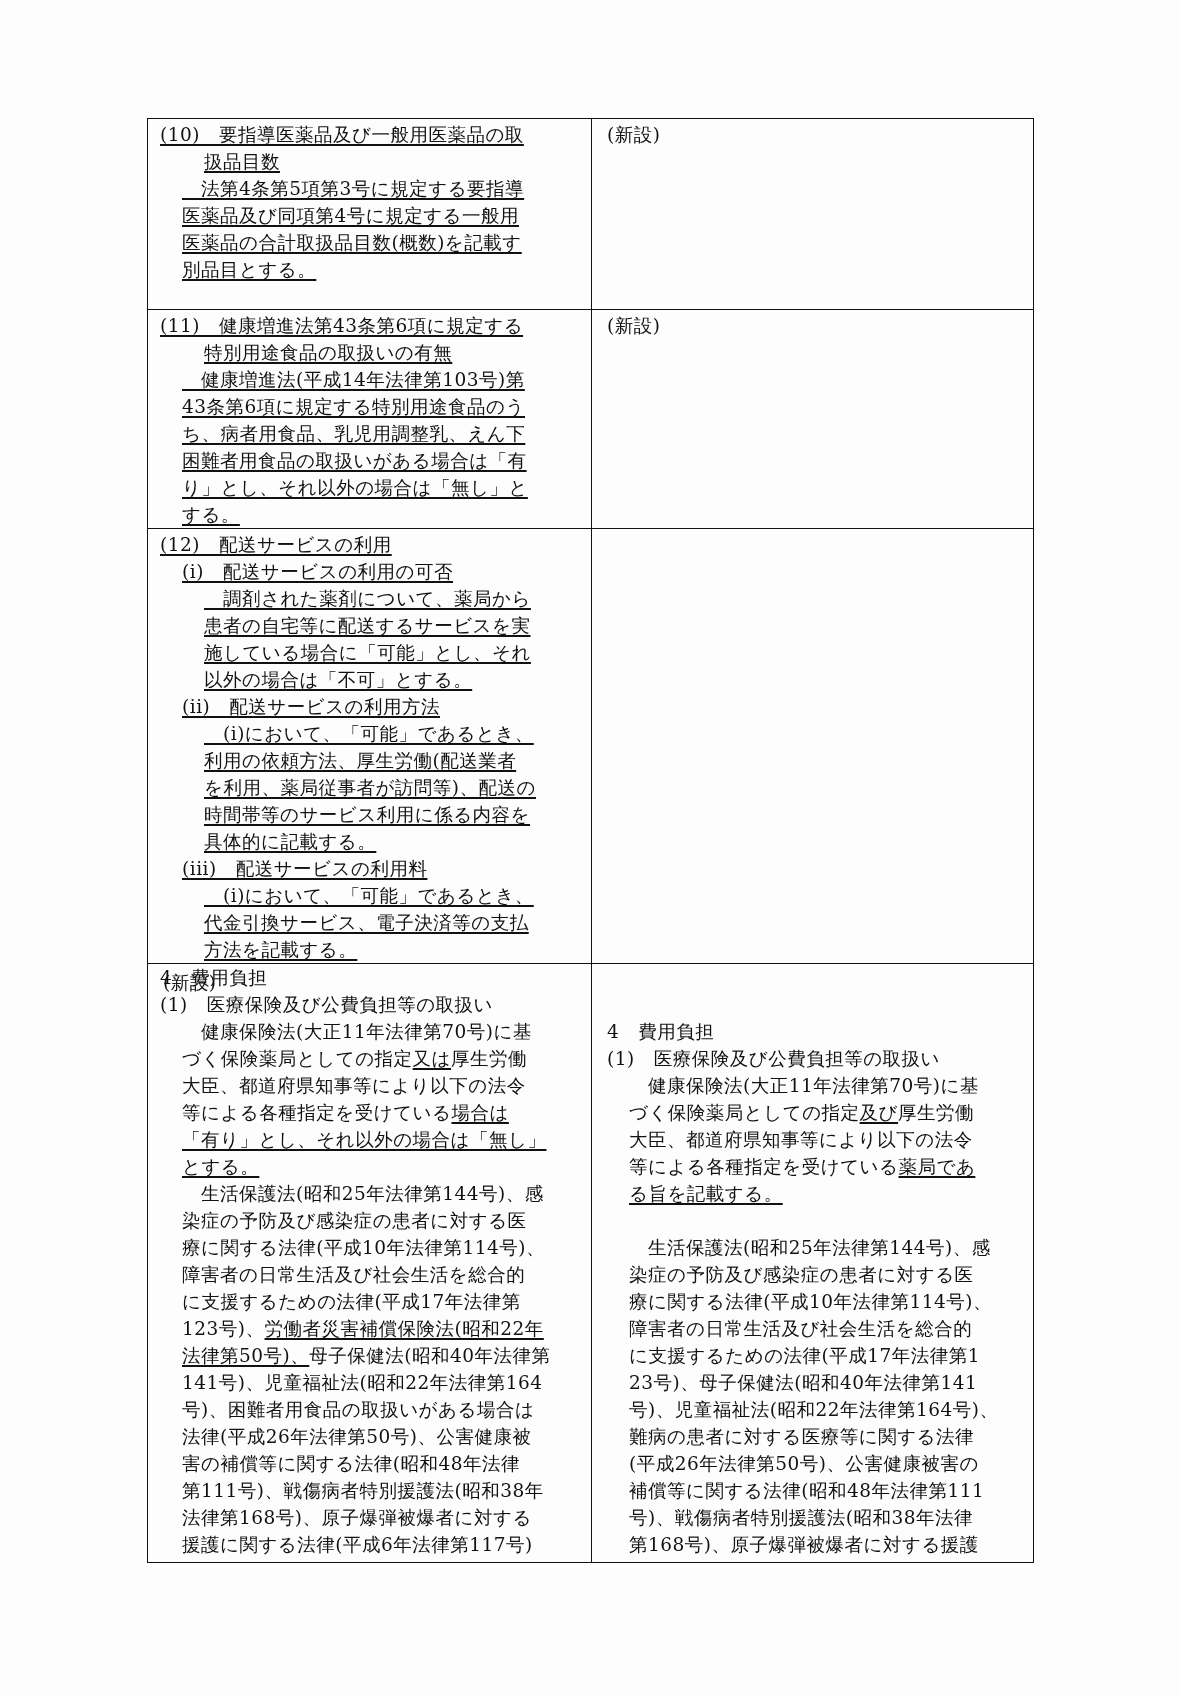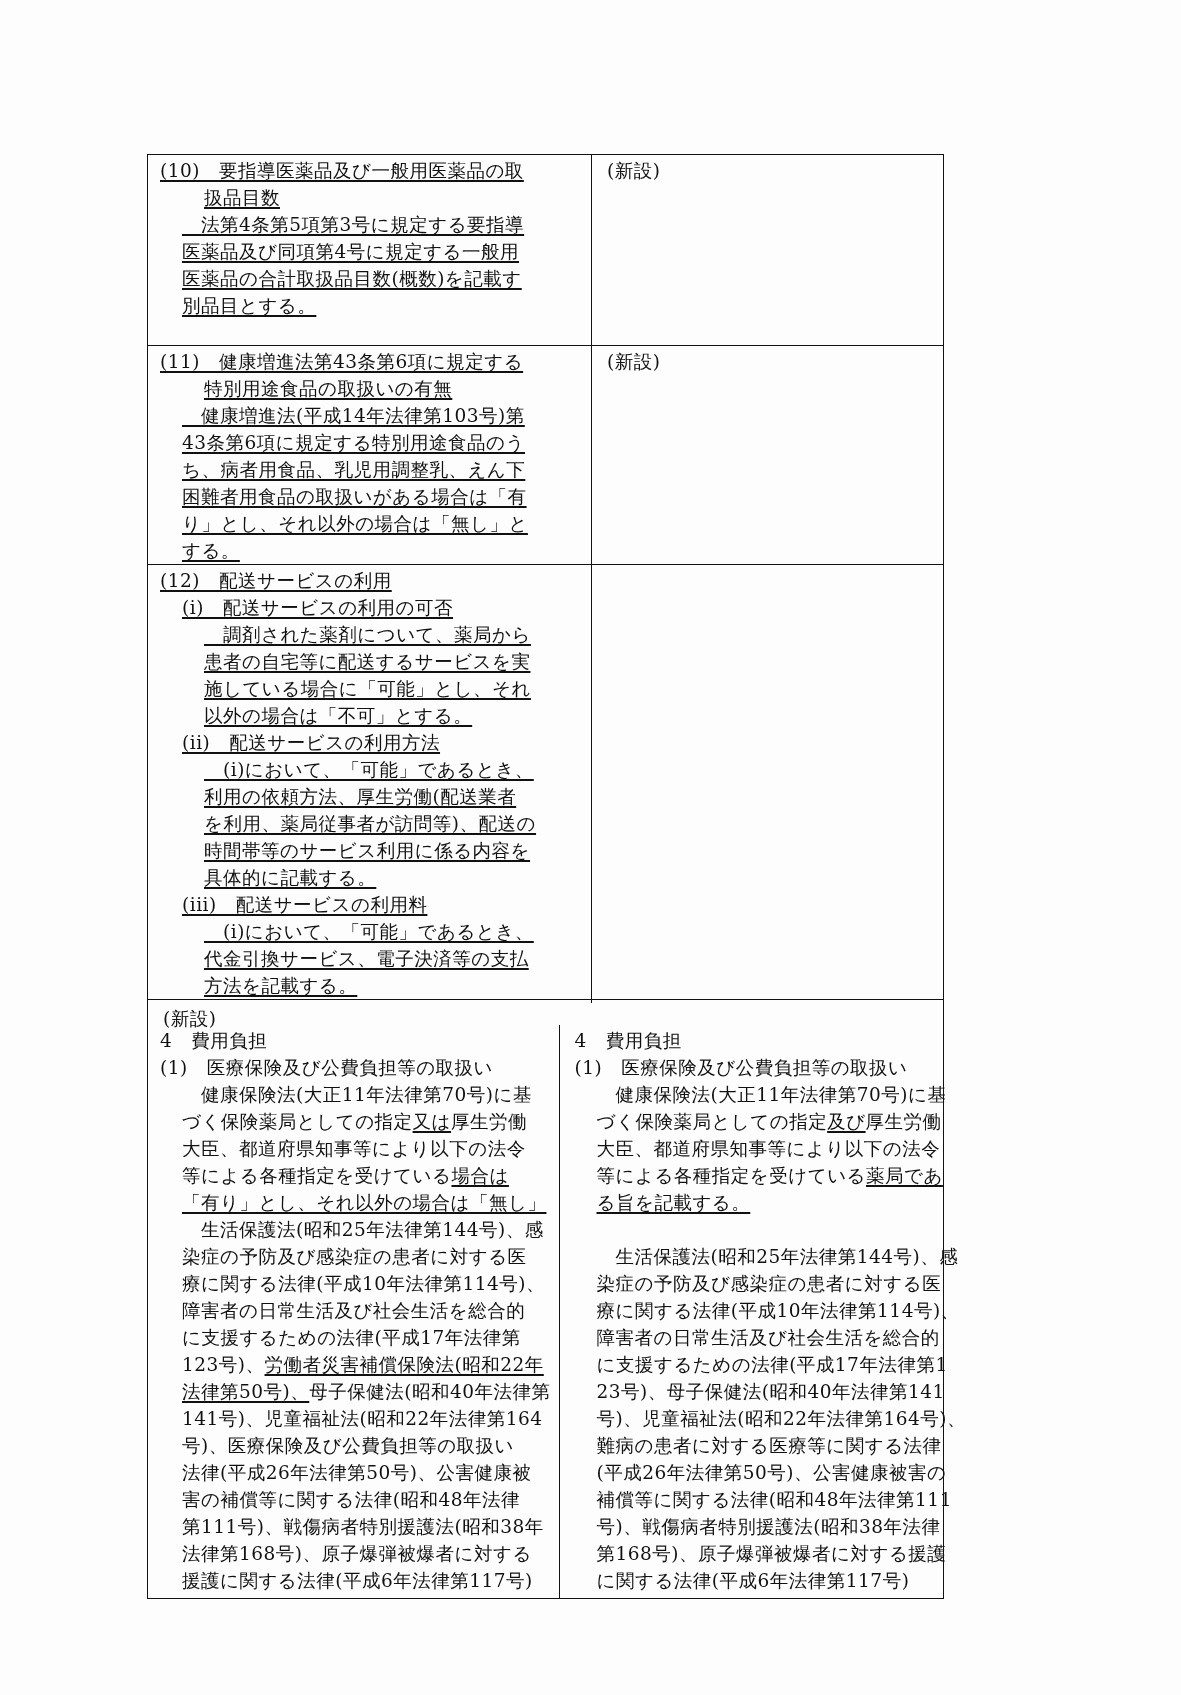--- a/index.html
+++ b/index.html
@@ -1,19 +1,19 @@
 <!DOCTYPE html>
 <html><head>
 <meta charset="utf-8">
 <style>
   html, body { margin: 0; padding: 0; background: #fdfdfd; }
   body { width: 1181px; height: 1695px; position: relative; overflow: hidden;
          font-family: "DejaVu Serif", "Liberation Serif", serif; color: #111; }
-  .table { position: absolute; left: 147px; top: 118px; width: 797px;
-           border: 1.5px solid #111; box-sizing: border-box; margin-top: 36px; }
+  .table { position: absolute; left: 147px; top: 118px; width: 887px;
+           border: 1.5px solid #111; box-sizing: border-box; }
   .row { display: flex; border-top: 1px solid #111; }
   .row:first-child { border-top: none; }
   .cell { box-sizing: border-box; padding: 2px 8px 4px 12px; font-size: 18.5px; line-height: 27px; }
   .cell.left { width: 444px; border-right: 1px solid #111; }
   .cell.right { flex: 1; padding-left: 15px; }
   .line { white-space: nowrap; letter-spacing: 0.5px; }
   .i0 { padding-left: 0; }
   .i1 { padding-left: 22px; }
   .i2 { padding-left: 44px; }
   .u { text-decoration: underline; text-underline-offset: 3px; text-decoration-thickness: 1.5px; }
@@ -80,29 +80,30 @@
   </div>
   <div class="row r4">
     <div class="cell left">
         <div class="line i0"><span>4　費用負担</span></div>
         <div class="line i0"><span>(1)　医療保険及び公費負担等の取扱い</span></div>
         <div class="line i1"><span>　健康保険法(大正11年法律第70号)に基</span></div>
         <div class="line i1"><span>づく保険薬局としての指定</span><span class="u">又は</span><span>厚生労働</span></div>
         <div class="line i1"><span>大臣、都道府県知事等により以下の法令</span></div>
         <div class="line i1"><span>等による各種指定を受けている</span><span class="u">場合は</span></div>
         <div class="line i1"><span class="u">「有り」とし、それ以外の場合は「無し」</span></div>
+        <div class="line i1"><span class="u">とする。</span></div>
         <div class="line i1"><span>　生活保護法(昭和25年法律第144号)、感</span></div>
         <div class="line i1"><span>染症の予防及び感染症の患者に対する医</span></div>
         <div class="line i1"><span>療に関する法律(平成10年法律第114号)、</span></div>
         <div class="line i1"><span>障害者の日常生活及び社会生活を総合的</span></div>
         <div class="line i1"><span>に支援するための法律(平成17年法律第</span></div>
         <div class="line i1"><span>123号)、</span><span class="u">労働者災害補償保険法(昭和22年</span></div>
         <div class="line i1"><span class="u">法律第50号)、</span><span>母子保健法(昭和40年法律第</span></div>
         <div class="line i1"><span>141号)、児童福祉法(昭和22年法律第164</span></div>
-        <div class="line i1"><span>号)、医療保険及び公費負担等の取扱い</span></div>
+        <div class="line i1"><span>号)、困難者用食品の取扱いがある場合は</span></div>
         <div class="line i1"><span>法律(平成26年法律第50号)、公害健康被</span></div>
         <div class="line i1"><span>害の補償等に関する法律(昭和48年法律</span></div>
         <div class="line i1"><span>第111号)、戦傷病者特別援護法(昭和38年</span></div>
         <div class="line i1"><span>法律第168号)、原子爆弾被爆者に対する</span></div>
         <div class="line i1"><span>援護に関する法律(平成6年法律第117号)</span></div>
       </div>
     <div class="cell right">
         <div class="line i0"><span>4　費用負担</span></div>
         <div class="line i0"><span>(1)　医療保険及び公費負担等の取扱い</span></div>
         <div class="line i1"><span>　健康保険法(大正11年法律第70号)に基</span></div>
@@ -116,16 +117,15 @@
         <div class="line i1"><span>療に関する法律(平成10年法律第114号)、</span></div>
         <div class="line i1"><span>障害者の日常生活及び社会生活を総合的</span></div>
         <div class="line i1"><span>に支援するための法律(平成17年法律第1</span></div>
         <div class="line i1"><span>23号)、母子保健法(昭和40年法律第141</span></div>
         <div class="line i1"><span>号)、児童福祉法(昭和22年法律第164号)、</span></div>
         <div class="line i1"><span>難病の患者に対する医療等に関する法律</span></div>
         <div class="line i1"><span>(平成26年法律第50号)、公害健康被害の</span></div>
         <div class="line i1"><span>補償等に関する法律(昭和48年法律第111</span></div>
         <div class="line i1"><span>号)、戦傷病者特別援護法(昭和38年法律</span></div>
         <div class="line i1"><span>第168号)、原子爆弾被爆者に対する援護</span></div>
-        <div class="line i1"><span>に関する法律(平成6年法律第117号)</span></div>
       </div>
   </div>
 </div>
 
 </body></html>

